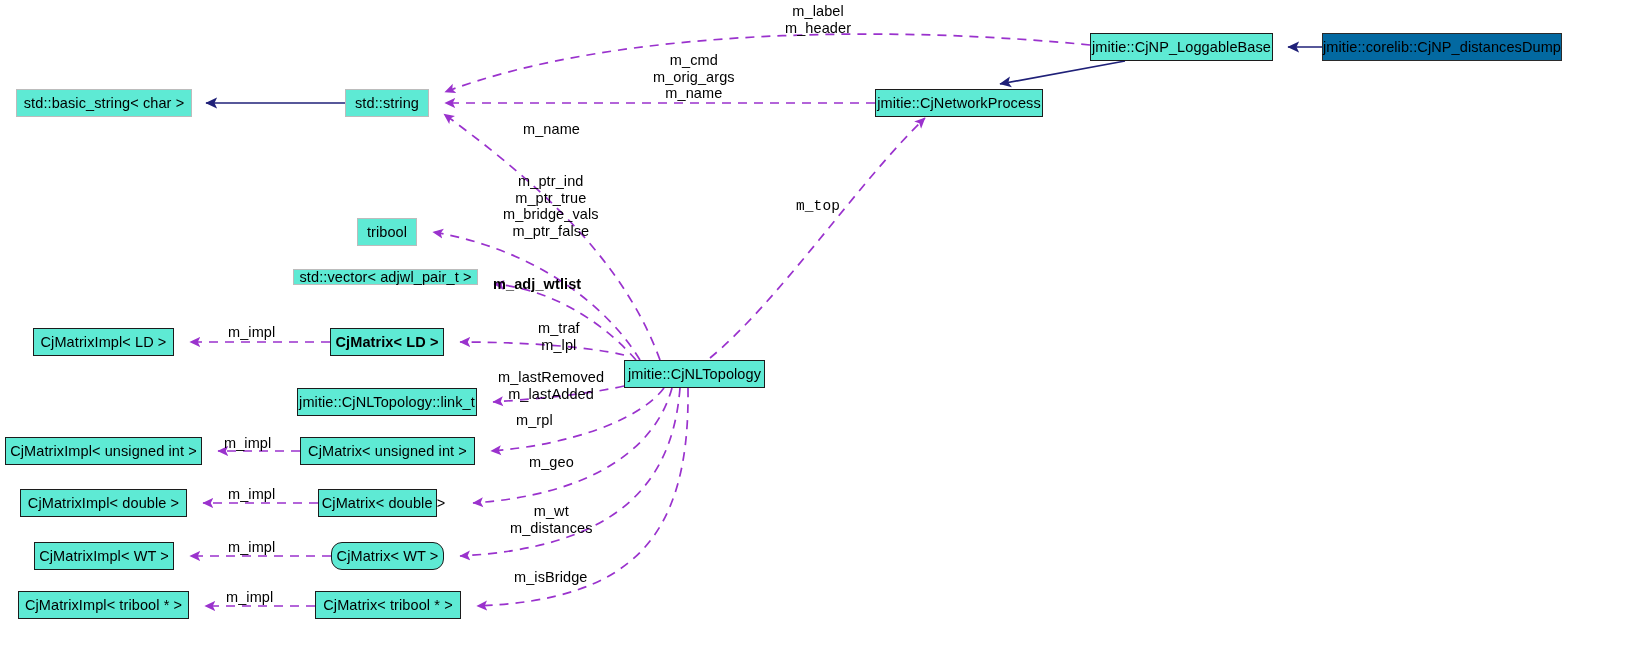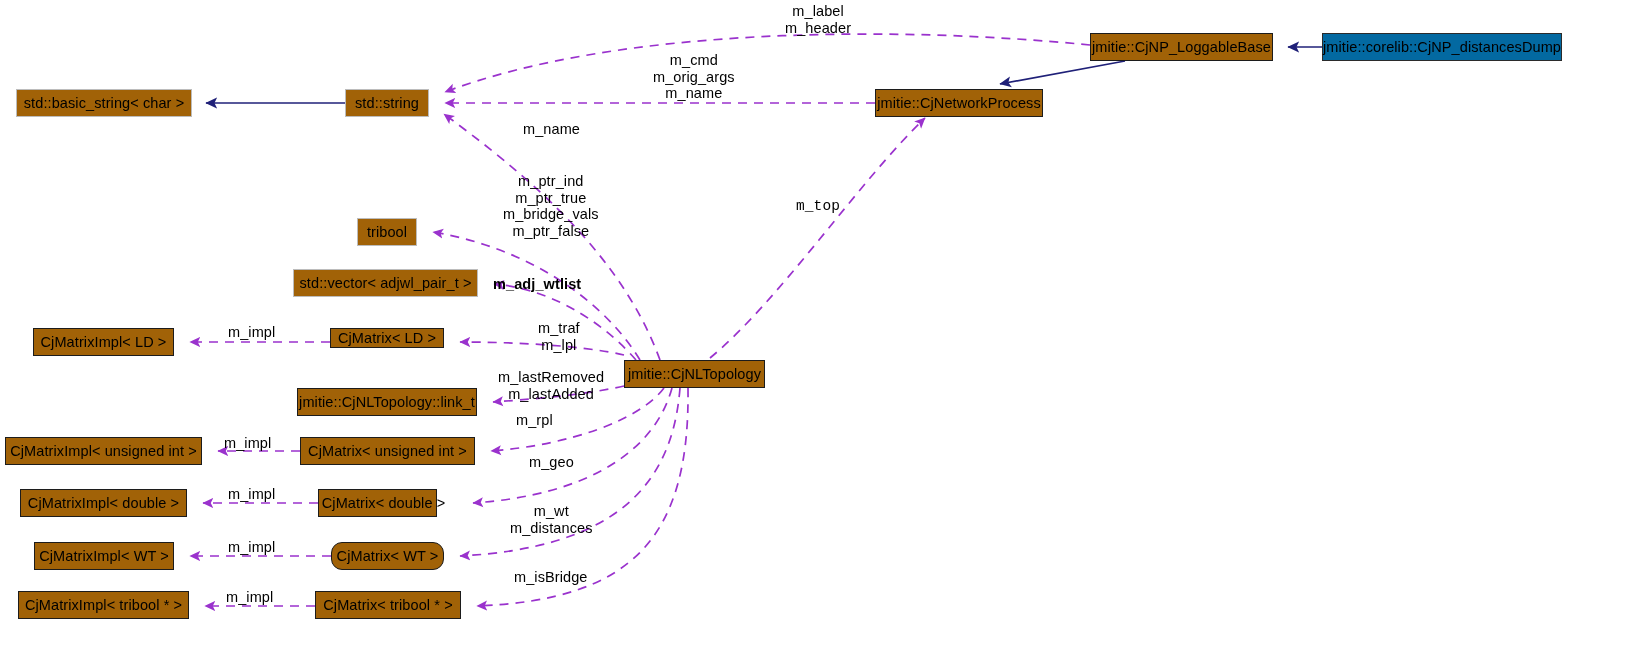--- a/index.html
+++ b/index.html
@@ -24,21 +24,21 @@
     top: 0;
     width: 1648px;
     height: 659px;
   }
   .node {
     position: absolute;
     box-sizing: border-box;
     display: flex;
     align-items: center;
     justify-content: center;
-    background: #a16207;
+    background: #5eead4;
     font-size: 14.5px;
     line-height: 1;
     color: #000000;
     white-space: nowrap;
     letter-spacing: 0.1px;
   }
   .node.border-dark {
     border: 1.4px solid #1c1c1c;
   }
   .node.border-light {
@@ -110,27 +110,27 @@
       </div>
       <div class="node highlight" style="left: 1322px; top: 33px; width: 240px; height: 28px;">
         <span>jmitie::corelib::CjNP_distancesDump</span>
       </div>
       <div class="node border-dark" style="left: 875px; top: 89px; width: 168px; height: 28px;">
         <span>jmitie::CjNetworkProcess</span>
       </div>
       <div class="node border-light" style="left: 357px; top: 218px; width: 60px; height: 28px;">
         <span>tribool</span>
       </div>
-      <div class="node border-light" style="left: 293px; top: 269px; width: 185px; height: 28px;">
+      <div class="node border-light" style="left: 293px; top: 269px; width: 185px; height: 16px;">
         <span>std::vector&lt; adjwl_pair_t &gt;</span>
       </div>
       <div class="node border-dark" style="left: 33px; top: 328px; width: 141px; height: 28px;">
         <span>CjMatrixImpl&lt; LD &gt;</span>
       </div>
-      <div class="node border-dark" style="left: 330px; top: 328px; width: 114px; height: 20px;">
+      <div class="node border-dark" style="left: 330px; top: 328px; width: 114px; height: 28px; font-weight: bold;">
         <span>CjMatrix&lt; LD &gt;</span>
       </div>
       <div class="node border-dark" style="left: 624px; top: 360px; width: 141px; height: 28px;">
         <span>jmitie::CjNLTopology</span>
       </div>
       <div class="node border-dark" style="left: 297px; top: 388px; width: 180px; height: 28px;">
         <span>jmitie::CjNLTopology::link_t</span>
       </div>
       <div class="node border-dark" style="left: 5px; top: 437px; width: 197px; height: 28px;">
         <span>CjMatrixImpl&lt; unsigned int &gt;</span>

